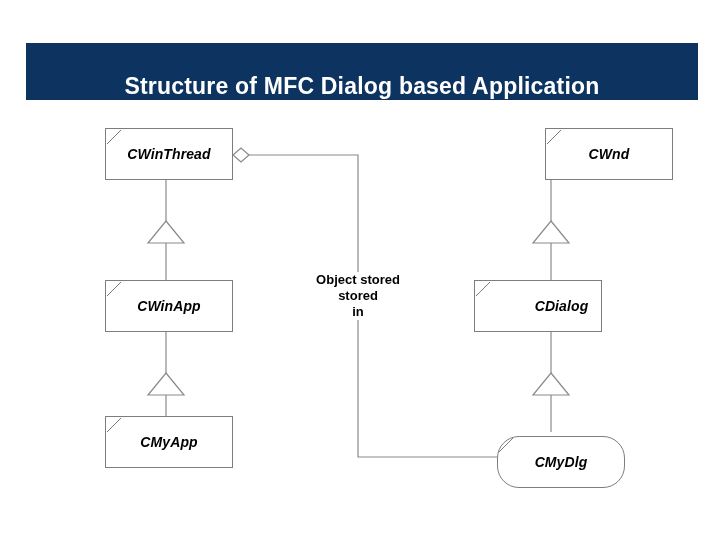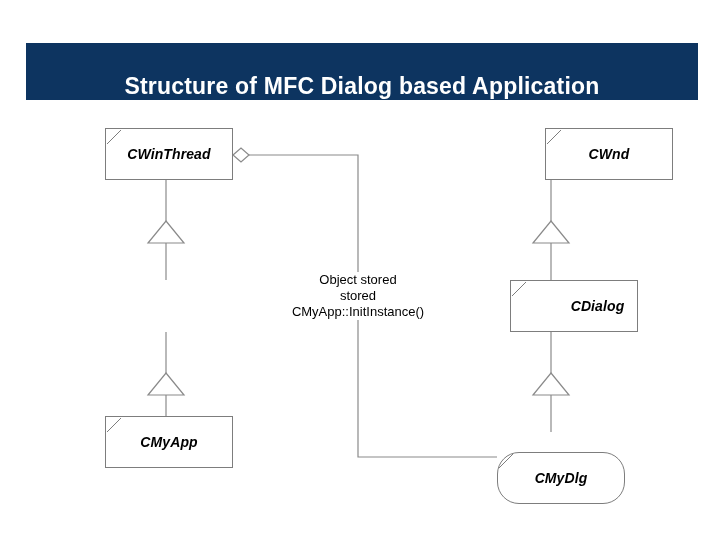--- a/index.html
+++ b/index.html
@@ -87,21 +87,21 @@
 
   
   #center-note {
     position: absolute;
     left: 248px;
     top: 272px;
     width: 220px;
     text-align: center;
     font-family: "Liberation Sans", sans-serif;
     font-size: 13px;
-    font-weight: normal;
+    font-weight: bold;
     color: #000000;
     line-height: 16px;
     background: #ffffff;
   }
   #center-note div { white-space: nowrap; }
 </style>
 </head>
 <body>
 
 <div id="slide">
@@ -142,49 +142,55 @@
       </g>
     </svg>
 
     <div class="uml-box" style="left:105px; top:128px;">
       <svg class="corner-fold" viewBox="0 0 16 16">
         <line x1="1" y1="15" x2="15" y2="1" stroke="#7d7d7d" stroke-width="1"></line>
       </svg>
       <span class="uml-box-label">CWinThread</span>
     </div>
 
+    <div class="uml-box" style="left:105px; top:280px;">
+      <svg class="corner-fold" viewBox="0 0 16 16">
+        <line x1="1" y1="15" x2="15" y2="1" stroke="#7d7d7d" stroke-width="1"></line>
+      </svg>
+      <span class="uml-box-label">CWinApp</span>
+    </div>
 
     <div class="uml-box" style="left:105px; top:416px;">
       <svg class="corner-fold" viewBox="0 0 16 16">
         <line x1="1" y1="15" x2="15" y2="1" stroke="#7d7d7d" stroke-width="1"></line>
       </svg>
       <span class="uml-box-label">CMyApp</span>
     </div>
 
     <div class="uml-box" style="left:497px; top:128px;margin-left:48px;">
       <svg class="corner-fold" viewBox="0 0 16 16">
         <line x1="1" y1="15" x2="15" y2="1" stroke="#7d7d7d" stroke-width="1"></line>
       </svg>
       <span class="uml-box-label">CWnd</span>
     </div>
 
-    <div class="uml-box" style="left:510px; top:280px;padding-left:47px;">
+    <div class="uml-box" style="left:474px; top:280px;padding-left:47px;">
       <svg class="corner-fold" viewBox="0 0 16 16">
         <line x1="1" y1="15" x2="15" y2="1" stroke="#7d7d7d" stroke-width="1"></line>
       </svg>
       <span class="uml-box-label">CDialog</span>
     </div>
 
-    <div class="uml-box" style="left:497px; top:452px;border-radius:22px;">
+    <div class="uml-box" style="left:497px; top:436px;border-radius:22px;">
       <svg class="corner-fold" viewBox="0 0 16 16">
         <line x1="1" y1="15" x2="15" y2="1" stroke="#7d7d7d" stroke-width="1"></line>
       </svg>
       <span class="uml-box-label">CMyDlg</span>
     </div>
 
     <div id="center-note">
       <div>Object stored</div>
       <div>stored</div>
-      <div>CMyApp::InitInstance()</div>
+      <div>in</div>
     </div>
 
   </div>
 </div>
 
 </body></html>

